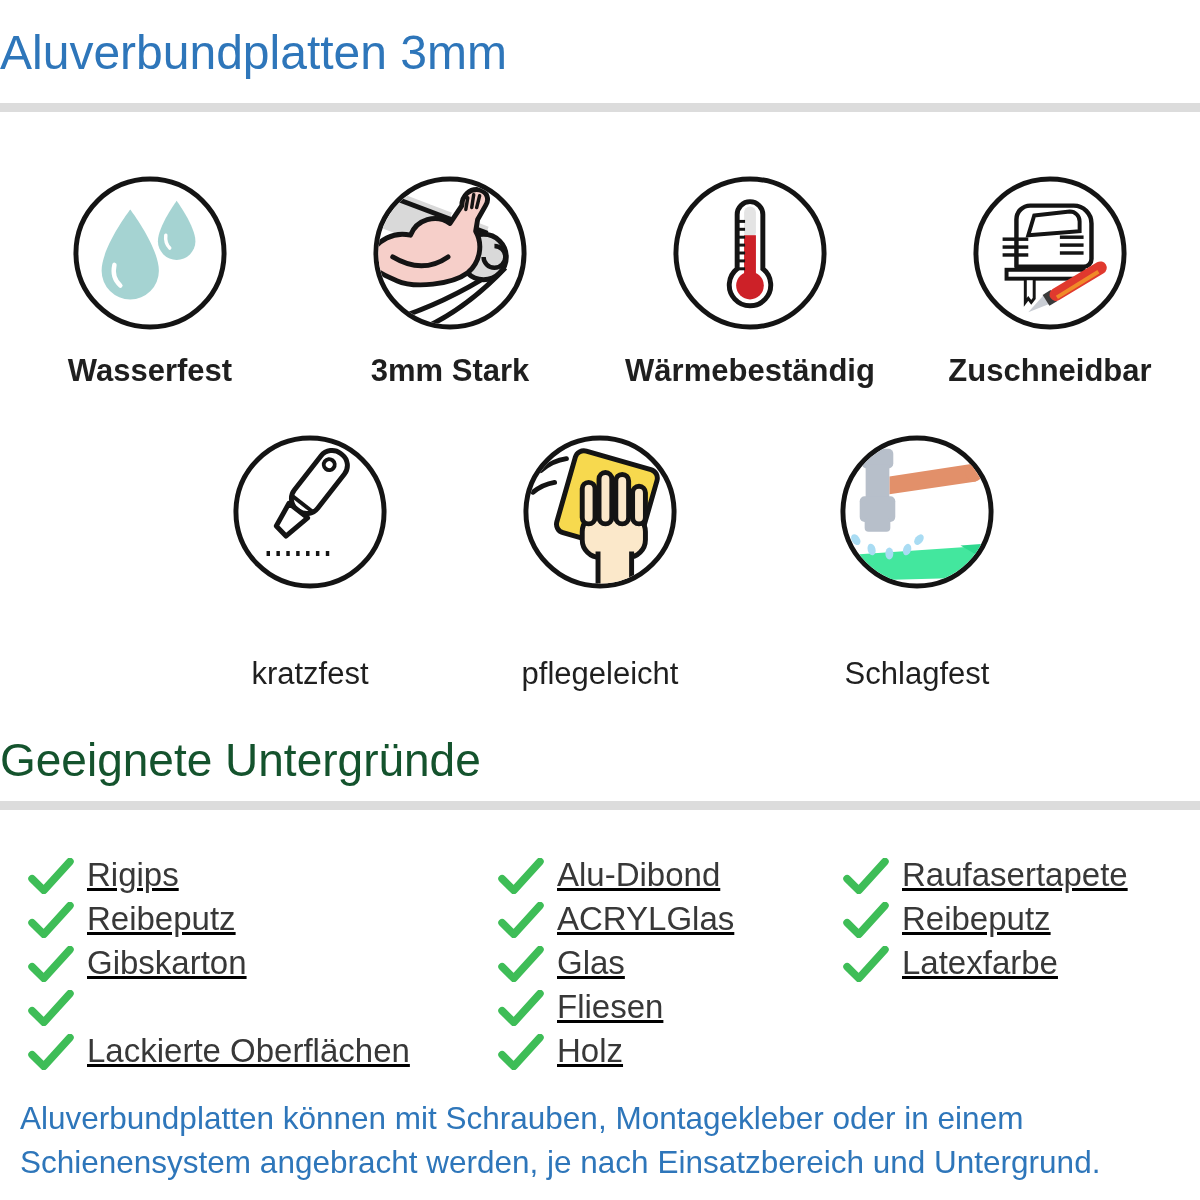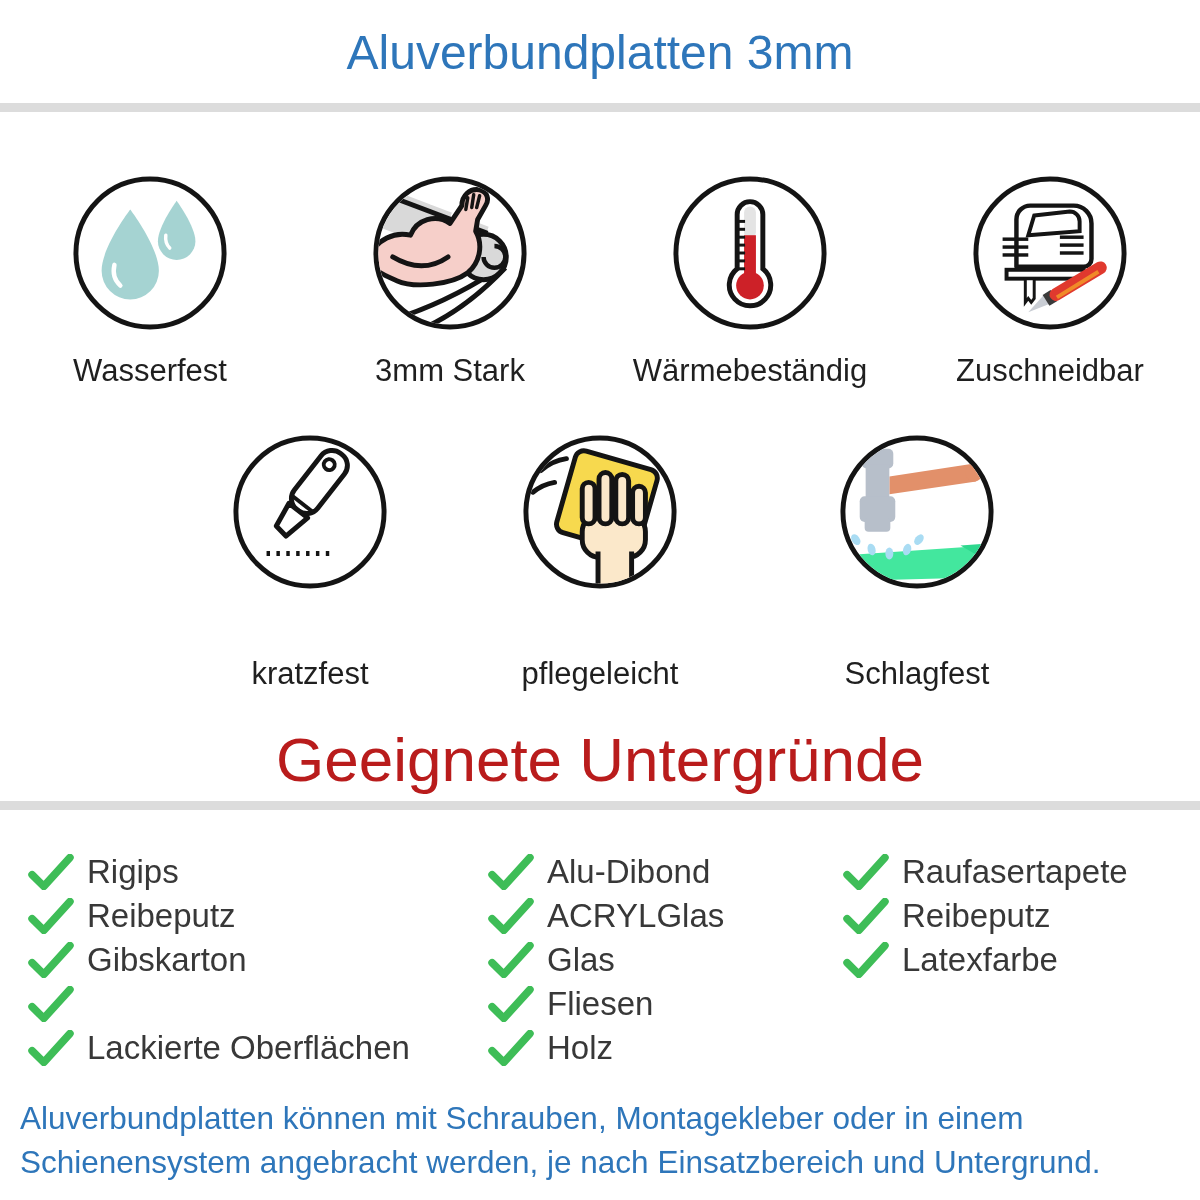--- a/index.html
+++ b/index.html
@@ -1,45 +1,45 @@
 <!DOCTYPE html>
 <html><head>
 <meta charset="utf-8">
 <style>
   html,body { margin:0; padding:0; background:#fff; }
   .page {
     position:relative; width:1200px; height:1200px; background:#ffffff;
     font-family:"Liberation Sans", sans-serif; overflow:hidden;
   }
   .main-title {
-    padding-top:25px; text-align:center;
+    padding-top:25px; 
     font-size:48px; line-height:56px; color:#2e76ba; font-weight:400;
   }
   .divider { height:9px; background:#dcdcdc; width:100%; }
   .divider-1 { margin-top:22px; }
   .divider-2 { margin-top:14px; }
 
-  .feature-row1 { margin-top:62px; display:flex; justify-content:center; }
+  .feature-row1 { margin-top:62px; display:flex; justify-content:center;font-weight:bold; }
   .feature-row1 .feature-cell { width:300px; }
   .feature-row2 { position:relative; height:220px; margin-top:44px; }
   .feature-row2 .feature-cell { position:absolute; top:0; width:300px;gap:44px; }
   .feature-cell { display:flex; flex-direction:column; align-items:center; }
   .pos-a { left:160px; } .pos-b { left:450px; } .pos-c { left:767px; }
   .icon-svg { width:158px; height:158px; display:block; }
   .feature-label { margin-top:21px; font-size:31px; color:#1f1f1f; white-space:nowrap; }
 
   .section-heading {
-    margin-top:80px; text-align:center;
-    font-size:62px; line-height:54px; color:#b91c1c; font-weight:400;
+    margin-top:80px; 
+    font-size:46px; line-height:54px; color:#14532d; font-weight:400;
   }
 
   .substrates { position:relative; height:222px; margin-top:40px; }
   .sub-col { position:absolute; top:0; }
-  .sub-col-1 { left:28px; } .sub-col-2 { left:488px; } .sub-col-3 { left:843px; }
-  .sub-item { display:flex; align-items:center; height:44px; }
+  .sub-col-1 { left:28px; } .sub-col-2 { left:498px; } .sub-col-3 { left:843px; }
+  .sub-item { display:flex; align-items:flex-end; height:44px;text-decoration:underline; }
   .check-svg { width:46px; height:36px; margin-right:13px; flex:0 0 auto; }
   .sub-label { font-size:33px; color:#383838; white-space:nowrap; }
 
   .footer-note { margin:24px 0 0 20px; font-size:31.5px; line-height:44px; color:#2e76ba; }
 </style>
 </head>
 <body>
 
 <div class="page">
 

